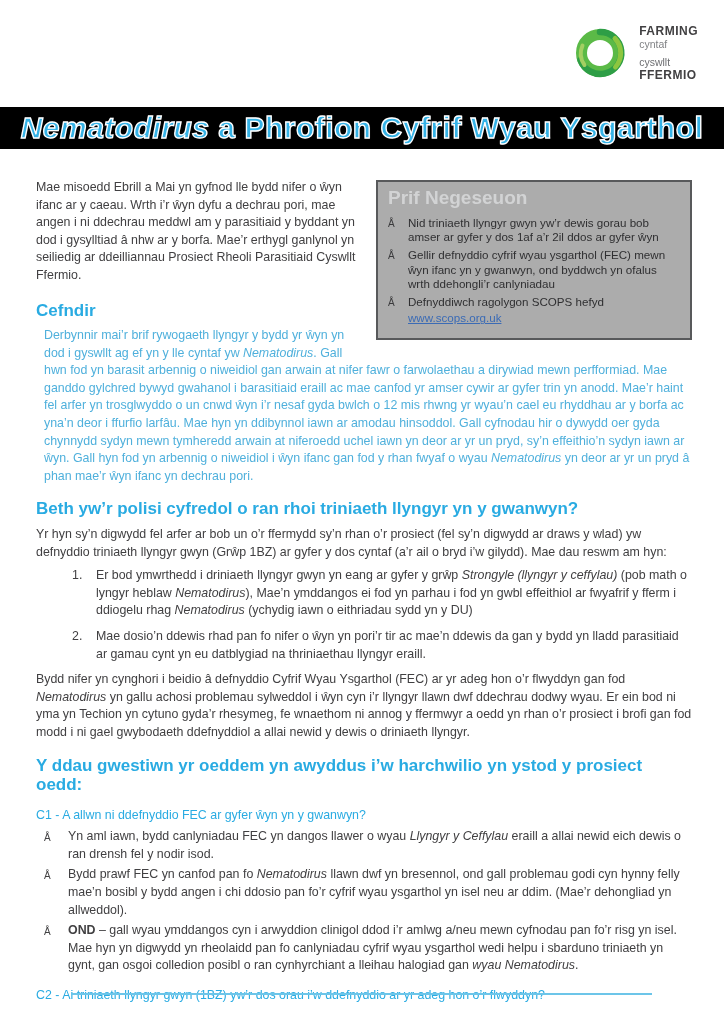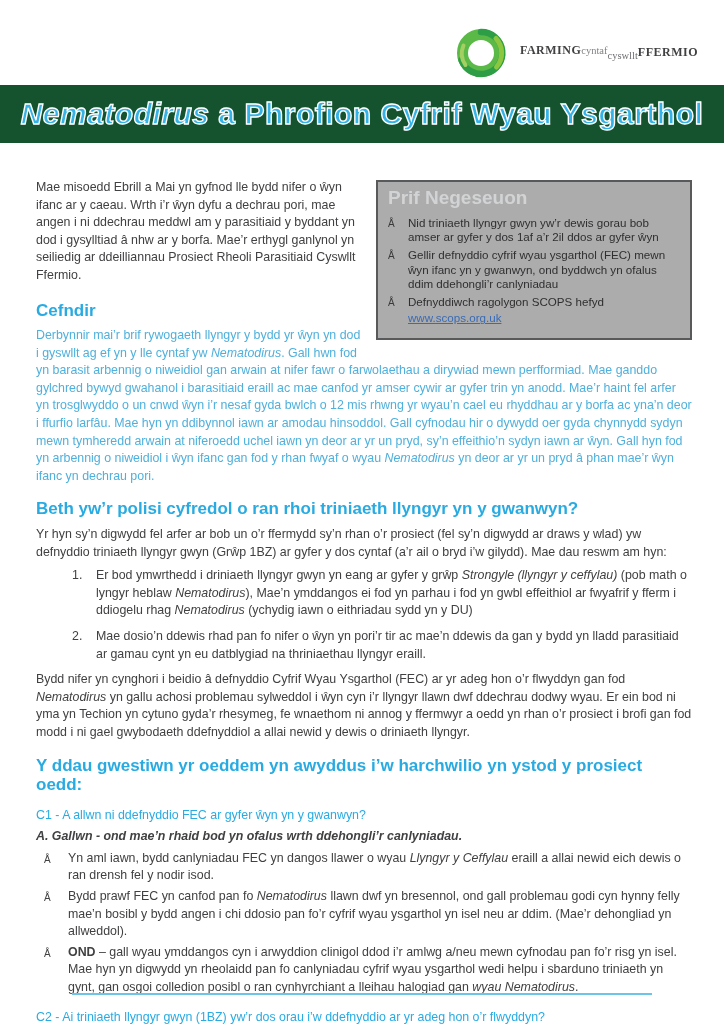--- a/index.html
+++ b/index.html
@@ -3,28 +3,28 @@
 <meta charset="utf-8">
 <style>
   html,body{margin:0;padding:0;background:#e8e8e8;}
   .page{
     position:relative;width:724px;height:1024px;background:#ffffff;
     font-family:"Liberation Sans",sans-serif;color:#414042;overflow:hidden;
     margin:0 auto;
   }
   
   .logo{position:absolute;top:24px;right:26px;display:flex;align-items:center;gap:10px;}
-  .logo-text{display:flex;flex-direction:row;line-height:1;font-family:Liberation Serif, serif;}
+  .logo-text{display:flex;flex-direction:column;line-height:1;}
   .lt-farming{font-size:12px;font-weight:bold;color:#414042;letter-spacing:.5px;}
   .lt-connect{font-size:10.5px;color:#808285;margin-top:2px;}
   .lt-cyswllt{font-size:10.5px;color:#6d6e71;margin-top:7px;}
   .lt-ffermio{font-size:12px;font-weight:bold;color:#414042;margin-top:2px;letter-spacing:.5px;}
   
   .banner{
-    position:absolute;top:85px;left:0;width:724px;height:58px;background:#14532d;
+    position:absolute;top:107px;left:0;width:724px;height:42px;background:#000000;
     display:flex;align-items:center;justify-content:center;
   }
   .banner-title{
     font-size:30px;font-weight:bold;color:#35b2e6;
     -webkit-text-stroke:1.3px #ffffff;text-stroke:1.3px #ffffff;
     text-shadow:0 0 1px #ffffff;letter-spacing:.5px;white-space:nowrap;
   }
   .banner-title .ital{font-style:italic;}
   
   .content{position:absolute;top:179px;left:36px;width:656px;font-size:12.4px;line-height:17.6px;}
@@ -35,21 +35,21 @@
     background:#acacac;border:2px solid #58595b;padding:6px 10px 9px 10px;
   }
   .km-title{font-size:19px;font-weight:bold;color:#d2d3d4;margin:0 0 7px 0;line-height:1.1;}
   .km-item{display:flex;margin-bottom:3px;font-size:11.6px;line-height:14.6px;color:#2f2f31;}
   .km-bullet{flex:none;width:20px;font-size:10px;color:#3a3a3c;padding-top:1px;}
   .km-body{flex:1;}
   .km-link{color:#3b6bb5;text-decoration:underline;cursor:pointer;display:inline-block;margin-top:2px;}
   
   .h-cyan{color:#29abe2;font-size:17px;font-weight:bold;margin:14px 0 7px 0;line-height:1.15;}
   .h-cyan.first{margin-top:16px;}
-  .blue-para{color:#4fb0dc;margin-bottom:8px;}
+  .blue-para{color:#4fb0dc;margin-bottom:8px;margin-left:8px;}
   .sub-q{color:#29abe2;font-weight:normal;font-size:12.4px;margin:12px 0 4px 0;}
   .answer{font-weight:bold;font-style:italic;font-size:12.4px;margin:0 0 4px 0;color:#414042;}
   
   .num-row{display:flex;margin:0 0 8px 36px;}
   .num-label{flex:none;width:24px;}
   .num-text{flex:1;}
   
   .bul-row{display:flex;margin:0 0 3px 8px;}
   .bul-glyph{flex:none;width:24px;font-size:10px;color:#414042;padding-top:1px;}
   .bul-text{flex:1;}
@@ -88,21 +88,21 @@
   <div class="content">
 
     <div class="km-box">
       <div class="km-title">Prif Negeseuon</div>
       <div class="km-item">
         <span class="km-bullet">Å</span>
         <span class="km-body">Nid triniaeth llyngyr gwyn yw’r dewis gorau bob amser ar gyfer y dos 1af a’r 2il ddos ar gyfer ŵyn</span>
       </div>
       <div class="km-item">
         <span class="km-bullet">Å</span>
-        <span class="km-body">Gellir defnyddio cyfrif wyau ysgarthol (FEC) mewn ŵyn ifanc yn y gwanwyn, ond byddwch yn ofalus ddim ddehongli’r canlyniadau</span>
+        <span class="km-body">Gellir defnyddio cyfrif wyau ysgarthol (FEC) mewn ŵyn ifanc yn y gwanwyn, ond byddwch yn ofalus wrth ddehongli’r canlyniadau</span>
       </div>
       <div class="km-item">
         <span class="km-bullet">Å</span>
         <span class="km-body">
           <span>Defnyddiwch ragolygon SCOPS hefyd</span><br>
           <a class="km-link">www.scops.org.uk</a>
         </span>
       </div>
     </div>
 
@@ -121,21 +121,20 @@
     <div class="num-row">
       <span class="num-label">2.</span>
       <span class="num-text">Mae dosio’n ddewis rhad pan fo nifer o ŵyn yn pori’r tir ac mae’n ddewis da gan y bydd yn lladd parasitiaid ar gamau cynt yn eu datblygiad na thriniaethau llyngyr eraill.</span>
     </div>
 
     <p>Bydd nifer yn cynghori i beidio â defnyddio Cyfrif Wyau Ysgarthol (FEC) ar yr adeg hon o’r flwyddyn gan fod <i>Nematodirus</i> yn gallu achosi problemau sylweddol i ŵyn cyn i’r llyngyr llawn dwf ddechrau dodwy wyau. Er ein bod ni yma yn Techion yn cytuno gyda’r rhesymeg, fe wnaethom ni annog y ffermwyr a oedd yn rhan o’r prosiect i brofi gan fod modd i ni gael gwybodaeth ddefnyddiol a allai newid y dewis o driniaeth llyngyr.</p>
 
     <div class="h-cyan">Y ddau gwestiwn yr oeddem yn awyddus i’w harchwilio yn ystod y prosiect oedd:</div>
 
     <div class="sub-q">C1 - A allwn ni ddefnyddio FEC ar gyfer ŵyn yn y gwanwyn?</div>
-    <div class="answer">A. Gallwn - ond mae’n rhaid bod yn ofalus wrth ddehongli’r canlyniadau.</div>
 
     <div class="bul-row">
       <span class="bul-glyph">Å</span>
       <span class="bul-text">Yn aml iawn, bydd canlyniadau FEC yn dangos llawer o wyau <i>Llyngyr y Ceffylau</i> eraill a allai newid eich dewis o ran drensh fel y nodir isod.</span>
     </div>
     <div class="bul-row">
       <span class="bul-glyph">Å</span>
       <span class="bul-text">Bydd prawf FEC yn canfod pan fo <i>Nematodirus</i> llawn dwf yn bresennol, ond gall problemau godi cyn hynny felly mae’n bosibl y bydd angen i chi ddosio pan fo’r cyfrif wyau ysgarthol yn isel neu ar ddim. (Mae’r dehongliad yn allweddol).</span>
     </div>
     <div class="bul-row">

